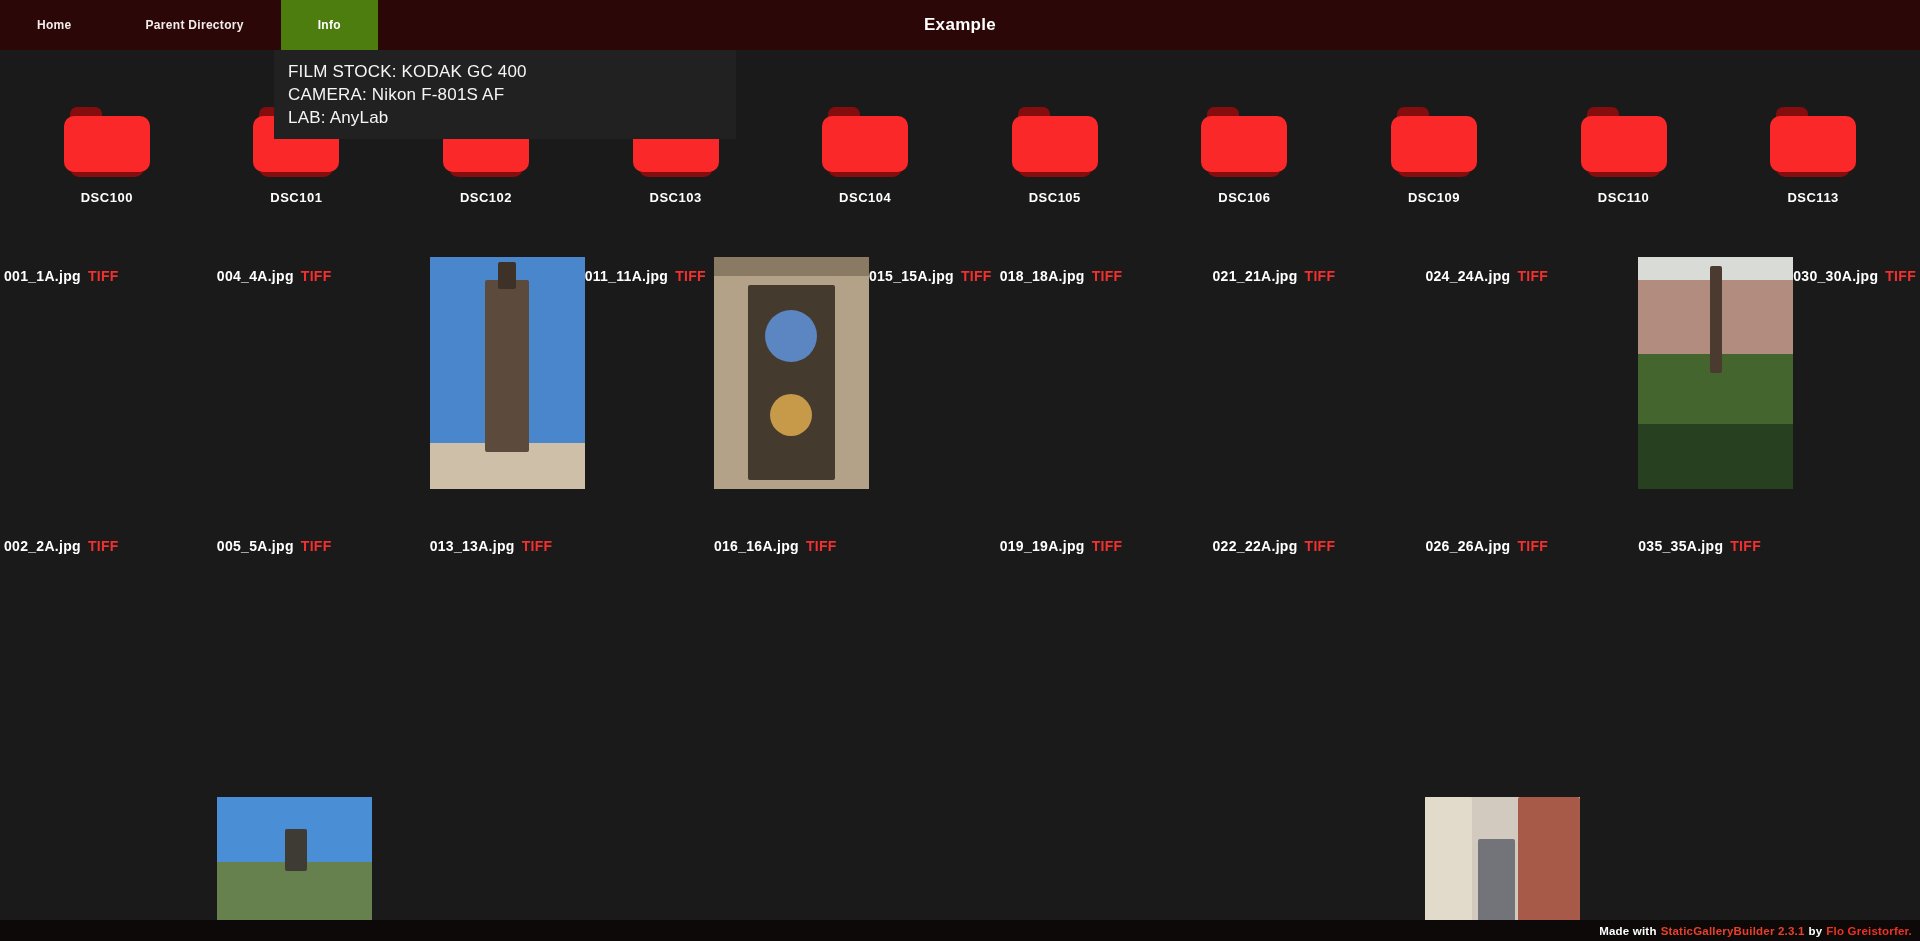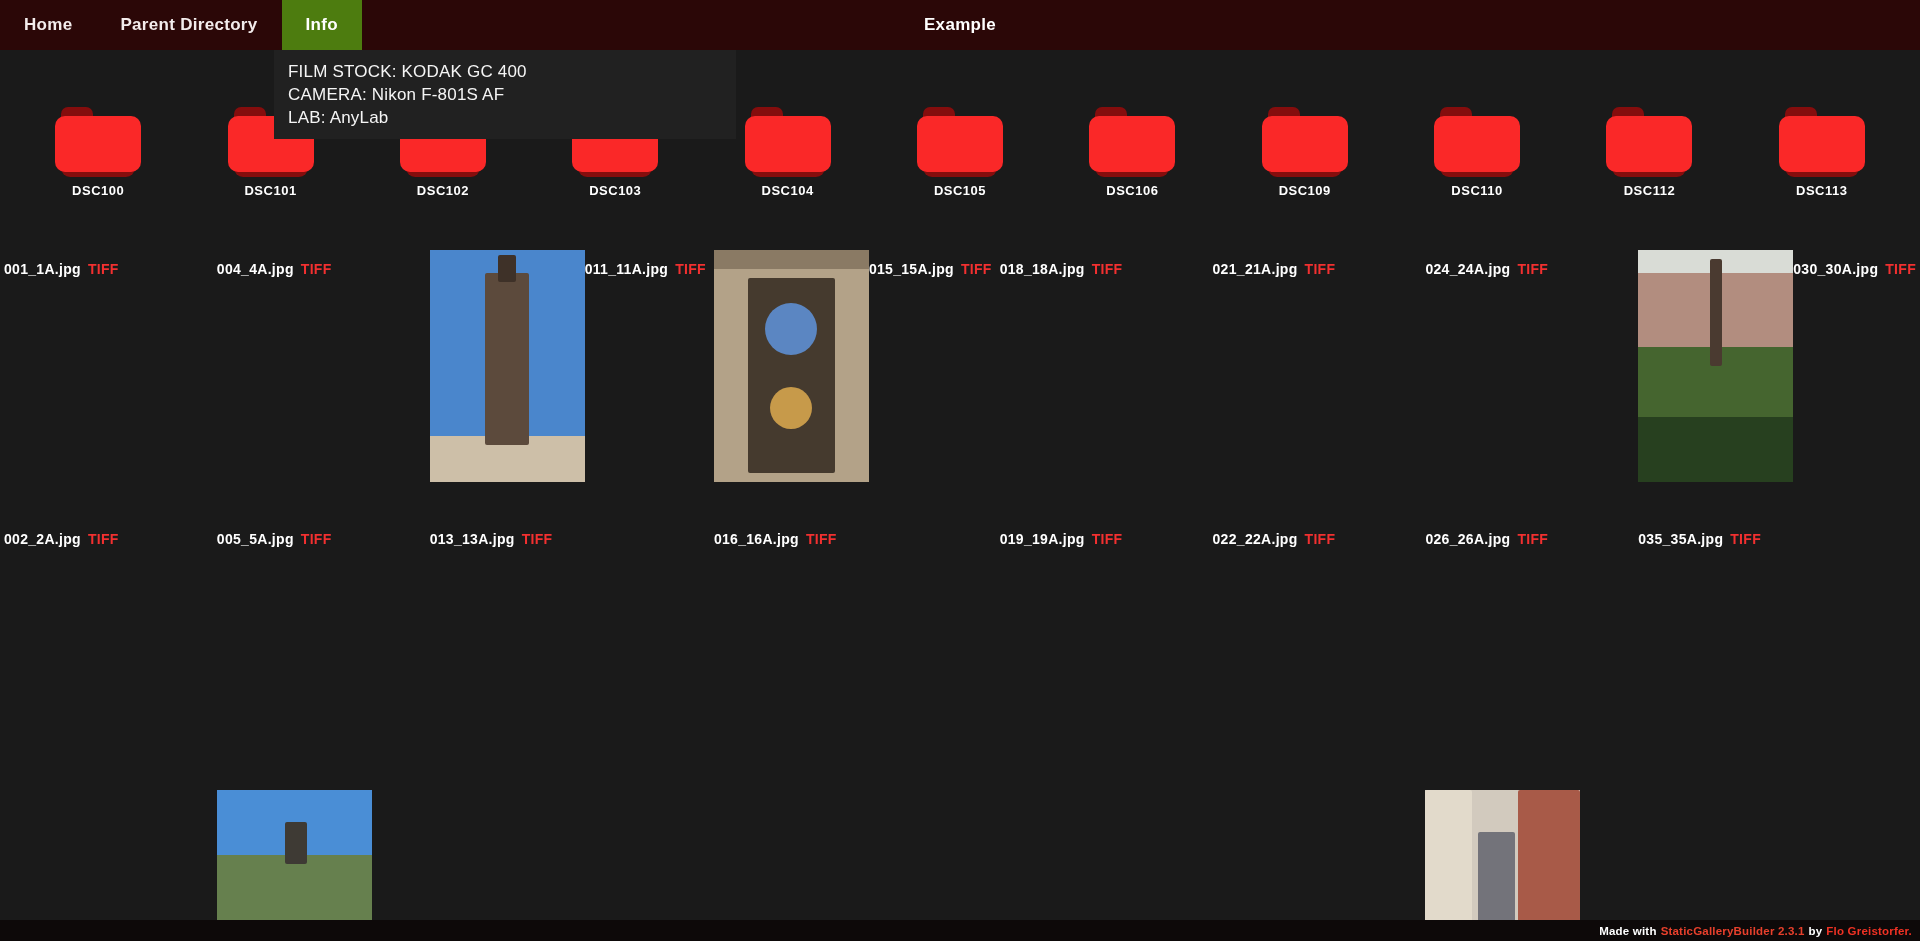--- a/index.html
+++ b/index.html
@@ -2,37 +2,37 @@
 <html><head>
 <meta charset="utf-8">
 <style>
   html,body{margin:0;padding:0}
   body{
     width:1920px;height:941px;overflow:hidden;position:relative;
     background:#1a1a1a;font-family:"Liberation Sans",sans-serif;
   }
   
   .navbar{height:50px;background:#2b0707;display:flex;align-items:stretch;position:relative;z-index:30}
-  .nav-item{display:flex;align-items:center;padding:0 24px;color:#f3ecec;font-weight:bold;
-    font-size:17px;letter-spacing:.3px;cursor:pointer;white-space:nowrap}
+  .nav-item{display:flex;align-items:center;padding:0 37px;color:#f3ecec;font-weight:bold;
+    font-size:12px;letter-spacing:.3px;cursor:pointer;white-space:nowrap}
   .nav-item.active{background:#4d7c0f;color:#fff}
   .nav-title{position:absolute;left:50%;top:0;height:50px;transform:translateX(-50%);
     display:flex;align-items:center;color:#fff;font-weight:bold;font-size:17px;letter-spacing:.3px}
   
   .info-tooltip{position:absolute;left:274px;top:50px;width:462px;box-sizing:border-box;
     background:#212121;padding:10px 14px;z-index:20;color:#f5f5f5;font-size:17px;
     line-height:23px;letter-spacing:.2px}
   
   .folder-row{display:flex;padding:57px 12px 0}
   .folder-item{flex:1;display:flex;flex-direction:column;align-items:center;cursor:pointer}
   .folder-icon{position:relative;width:86px;height:70px}
   .folder-tab{position:absolute;left:6px;top:0;width:32px;height:20px;background:#850d0d;border-radius:7px 7px 0 0}
   .folder-base{position:absolute;left:6px;right:6px;top:12px;bottom:0;background:#850d0d;border-radius:9px}
   .folder-front{position:absolute;left:0;right:0;top:9px;bottom:5px;background:#fa2828;border-radius:10px}
-  .folder-label{margin-top:6px;color:#fff;font-size:13px;font-weight:bold;letter-spacing:.5px;line-height:15px}
+  .folder-label{margin-top:13px;color:#fff;font-size:13px;font-weight:bold;letter-spacing:.5px;line-height:15px}
   
   .gallery{margin-top:52px;padding:0 4px;display:grid;grid-template-columns:repeat(8,1fr);
     column-gap:8px;grid-auto-rows:270px}
   .gallery-item{display:flex;flex-direction:row}
   .tile{height:232px;background:#0c0c0c;display:flex;align-items:center;justify-content:center;
     overflow:hidden;cursor:pointer}
   .photo{position:relative;overflow:hidden}
   .photo.landscape{width:100%;height:153px}
   .photo.portrait{width:155px;height:232px}
   .photo-shape{position:absolute;border-radius:2px}
@@ -136,28 +136,20 @@
         <span class="folder-front"></span>
       </div>
       <div class="folder-label">DSC110</div>
     </div>
     <div class="folder-item">
       <div class="folder-icon">
         <span class="folder-tab"></span>
         <span class="folder-base"></span>
         <span class="folder-front"></span>
       </div>
-      <div class="folder-label">DSC112</div>
-    </div>
-    <div class="folder-item">
-      <div class="folder-icon">
-        <span class="folder-tab"></span>
-        <span class="folder-base"></span>
-        <span class="folder-front"></span>
-      </div>
       <div class="folder-label">DSC113</div>
     </div>
   </div>
 
 <div class="gallery">
     <div class="gallery-item">
       <div class="tile">
         <div class="photo landscape" style="background: linear-gradient(rgb(63, 129, 214) 0%, rgb(63, 129, 214) 36%, rgb(194, 162, 140) 36%, rgb(194, 162, 140) 57%, rgb(139, 139, 142) 57%, rgb(139, 139, 142) 100%);">
           <span class="photo-shape" style="left: 0%; width: 22%; top: 10%; height: 47%; background: rgb(181, 118, 109);"></span>
           <span class="photo-shape" style="left: 62%; width: 38%; top: 18%; height: 39%; background: rgb(232, 220, 196);"></span>

